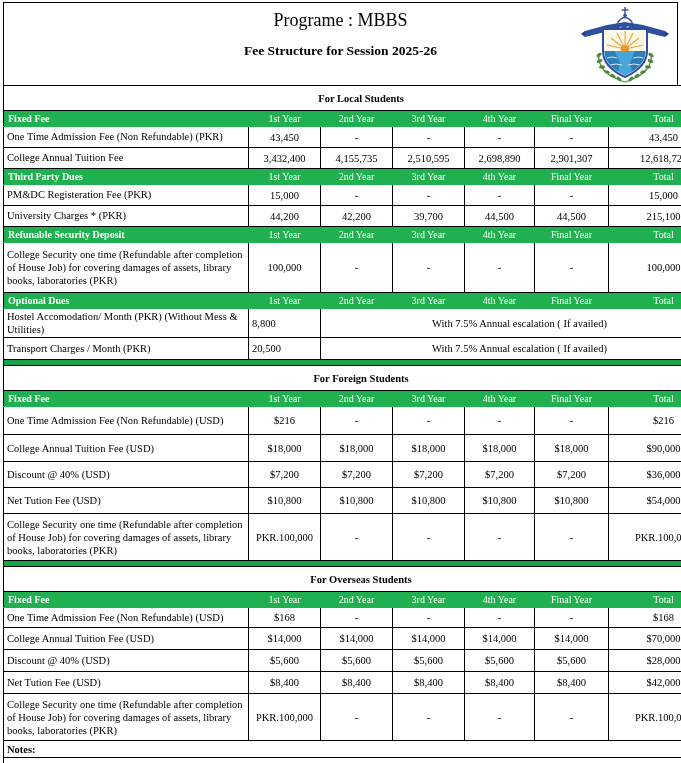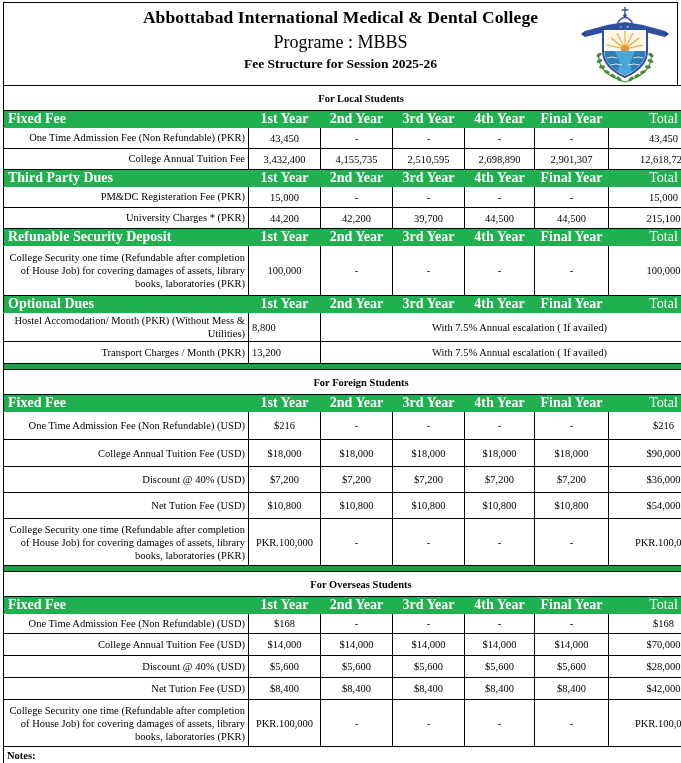--- a/index.html
+++ b/index.html
@@ -43,21 +43,21 @@
   }
   .title-prog {
     font-size: 18px;
     font-weight: normal;
     line-height: 1.5;
     color: #000;
   }
   .title-fee {
     font-size: 13.5px;
     font-weight: bold;
-    margin-top: 0;
+    margin-top: 9px;
     color: #000;
   }
   .logo-wrap {
     position: absolute;
     right: 4px;
     top: 2px;
     width: 96px;
     height: 78px;
   }
 
@@ -96,43 +96,43 @@
     border-right: 1px solid #000;
     border-top: 1px solid #000;
     border-bottom: 1px solid #000;
   }
 
   
   tr.grn td {
     background: #21b04f;
     color: #ffffff;
     font-weight: bold;
-    font-size: 14px;
+    font-size: 10px;
     height: 15px;
     padding: 0 4px;
     border-color: #21b04f;
     border-left-color: #21b04f;
     border-right-color: #21b04f;
   }
   tr.grn td.cat {
     text-align: left;
     border-left: 1px solid #000;
   }
   tr.grn td.yr {
     text-align: center;
-    font-weight: bold;
+    font-weight: normal;
   }
   tr.grn td.tot {
     text-align: center;
     font-weight: normal;
     border-right: 1px solid #000;
   }
 
   td.label {
-    text-align: right;
+    text-align: left;
     font-size: 10.5px;
     line-height: 1.25;
   }
   td.num {
     text-align: center;
     font-size: 11px;
   }
   td.num-right {
     font-size: 11px;
     padding-right: 6px;
@@ -162,21 +162,20 @@
   }
   .tall { line-height: 1.28; }
 </style>
 </head>
 <body>
 
 <div class="page">
 
   <div class="header-box">
     <div class="header-titles">
-      <div class="title-main">Abbottabad International Medical &amp; Dental College</div>
       <div class="title-prog">Programe : MBBS</div>
       <div class="title-fee">Fee Structure for Session 2025-26</div>
     </div>
     <div class="logo-wrap">
       <svg width="96" height="78" viewBox="0 0 96 78" xmlns="http://www.w3.org/2000/svg">
 
         <g stroke="#2e4f9e" stroke-width="1.4" fill="none">
           <line x1="48" y1="2" x2="48" y2="9"></line>
           <line x1="44.5" y1="5" x2="51.5" y2="5"></line>
           <path d="M41 17 Q48 8 55 17"></path>
@@ -337,21 +336,21 @@
         <td class="yr">Final Year</td>
         <td class="tot">Total</td>
       </tr>
       <tr>
         <td class="label tall" style="height:26px">Hostel Accomodation/ Month (PKR) (Without Mess &amp; Utilities)</td>
         <td class="num-right">8,800</td>
         <td class="merged-note" colspan="5">With 7.5% Annual escalation ( If availed)</td>
       </tr>
       <tr>
         <td class="label" style="height:19px">Transport Charges / Month (PKR)</td>
-        <td class="num-right">13,200</td>
+        <td class="num-right">20,500</td>
         <td class="merged-note" colspan="5">With 7.5% Annual escalation ( If availed)</td>
       </tr>
 
       <tr class="green-strip">
         <td colspan="7"></td>
       </tr>
 
       <tr>
         <td class="section-title" colspan="7">For Foreign Students</td>
       </tr>

